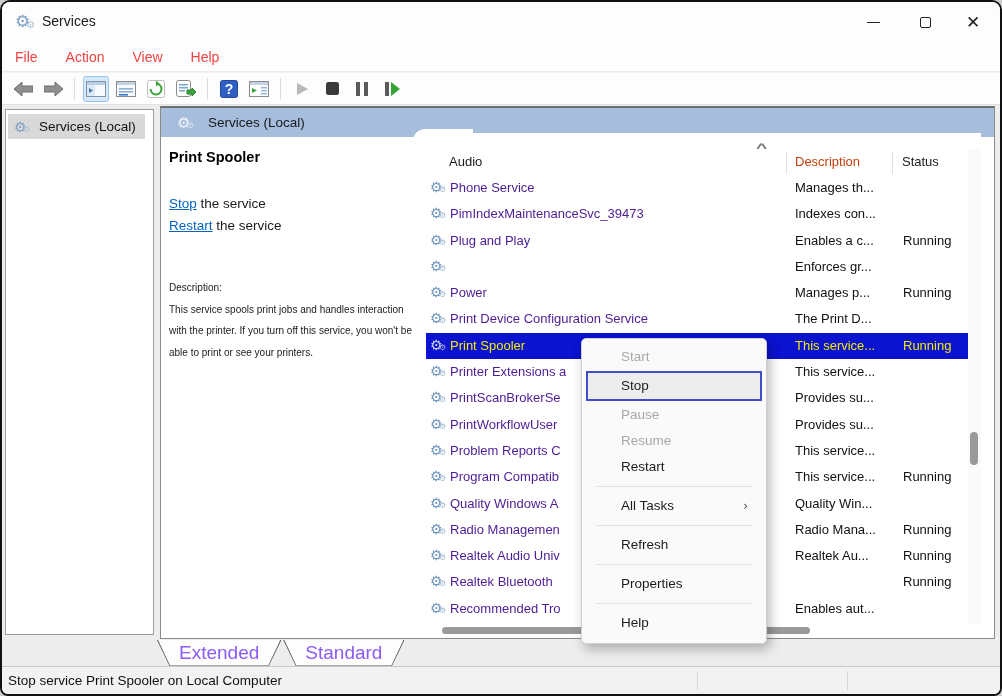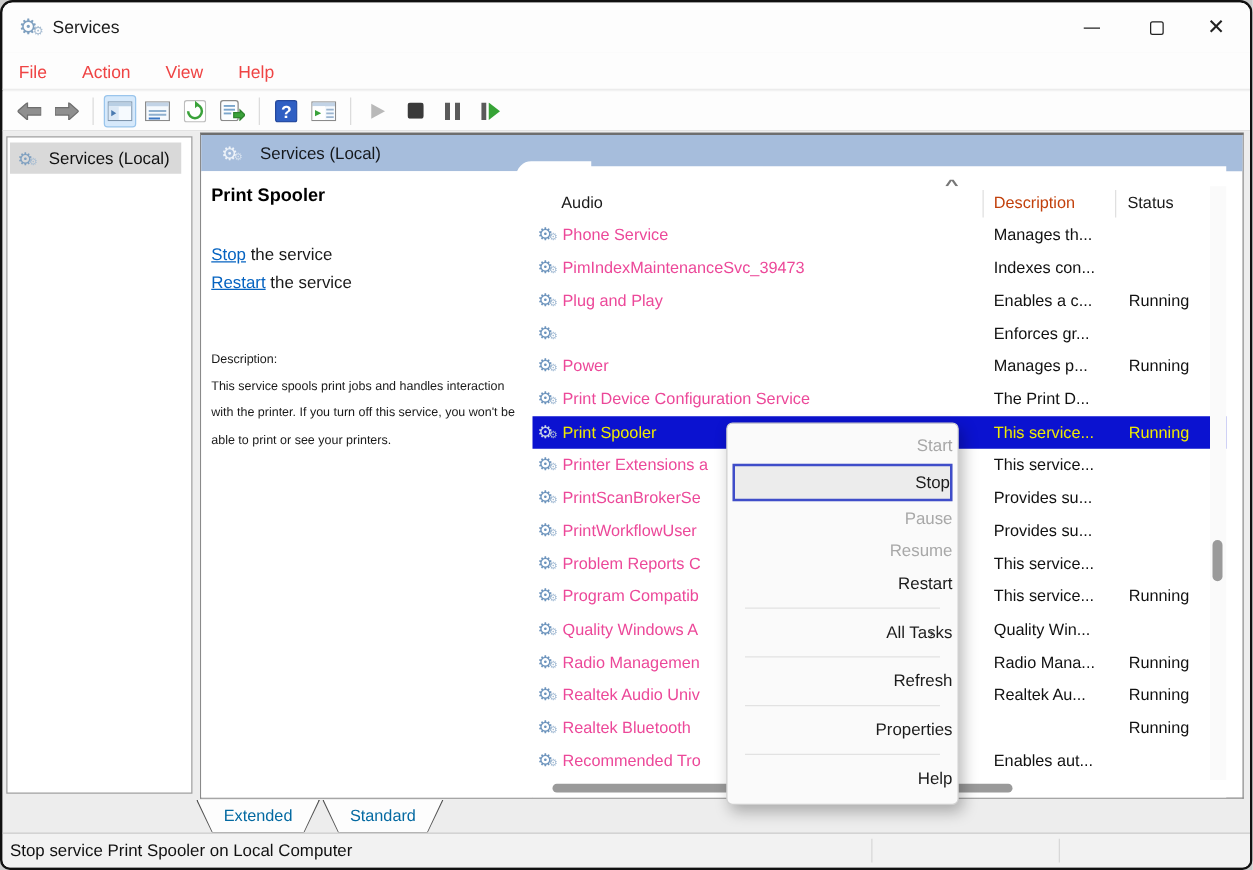--- a/index.html
+++ b/index.html
@@ -50,44 +50,44 @@
   .sort-chevron { position:absolute; left:332px; top:8px; font-size:12px; color:#777; font-weight:bold; transform:scaleX(1.6); }
   .list-header { position:absolute; left:0; top:16px; right:0; height:26px; background:#fff; }
   .col-line { position:absolute; top:3px; height:22px; width:1px; background:#e0e0e0; }
   .hd-name { position:absolute; left:23px; top:5px; font-size:13px; color:#1a1a1a; }
   .hd-desc { position:absolute; left:369px; top:5px; font-size:13px; color:#c2410c; }
   .hd-status { position:absolute; left:476px; top:5px; font-size:13px; color:#1a1a1a; }
   .list-rows { position:absolute; left:0; top:42px; right:0; }
   .svc-row { position:relative; height:26.3px; display:block; white-space:nowrap; }
   .svc-row .gear { position:absolute; left:4px; top:4px; font-size:14px; color:#6d94bd; }
   .svc-row .gear .mini { position:absolute; left:9px; top:6px; font-size:8px; color:#9fb8d2; }
-  .svc-row .c-name { position:absolute; left:24px; top:5px; font-size:13px; color:#ec4899; }
+  .svc-row .c-name { position:absolute; left:24px; top:5px; font-size:13px; color:#4c1d95; }
   .svc-row .c-desc { position:absolute; left:369px; top:5px; font-size:13px; color:#111; }
   .svc-row .c-status { position:absolute; left:477px; top:5px; font-size:13px; color:#111; }
   .svc-row.selected { background:#0b12d0; }
   .svc-row.selected .c-name, .svc-row.selected .c-desc, .svc-row.selected .c-status { color:#efea00; }
   .svc-row.selected .gear { color:#cdd6e6; } .svc-row.selected .gear .mini { color:#aebdd4; }
   
   .vscroll { position:absolute; right:0; top:16px; bottom:14px; width:13px; background:#fafafa; }
   .vthumb { position:absolute; left:2px; top:283px; width:8px; height:33px; background:#9a9a9a; border-radius:4px; }
   .hscroll { position:absolute; left:10px; right:20px; bottom:3px; height:8px; }
   .hthumb { position:absolute; left:6px; width:368px; height:7px; background:#9a9a9a; border-radius:4px; }
   
   .tabs-row { position:absolute; left:155px; top:535px; height:27px; display:flex; }
   .tab-outer { position:relative; height:27px; margin-right:2px; }
   .tab-shape { position:absolute; inset:0; background:#4f4f4f; clip-path:polygon(0 0, 100% 0, calc(100% - 13px) 100%, 13px 100%); }
   .tab-shape-in { position:absolute; left:1px; right:1px; top:0; bottom:1.5px; background:#fdfdfd; clip-path:polygon(0 0, 100% 0, calc(100% - 12px) 100%, 12px 100%); }
-  .tab-label { position:relative; z-index:2; display:block; text-align:right; font-size:13px; color:#0369a1; line-height:25px; padding:0 22px; }
+  .tab-label { position:relative; z-index:2; display:block; text-align:right; font-size:19px; color:#8b5cf6; line-height:25px; padding:0 22px; }
   
   .statusbar { position:absolute; left:0; bottom:0; right:0; height:28px; background:#f2f2f2; border-top:1px solid #c9c9c9;margin-top:15px; }
   .status-text { position:absolute; left:6px; top:6px; font-size:13.5px; color:#111; }
   .status-sep { position:absolute; top:4px; bottom:4px; width:1px; background:#d8d8d8; }
   
   .context-menu { position:absolute; left:579px; top:336px; width:186px; background:#fafafa; border:1px solid #d0d0d0; border-radius:5px; box-shadow:3px 5px 12px rgba(0,0,0,0.28); padding:5px 4px 7px 4px; z-index:50; }
-  .cm-item { position:relative; height:26px; line-height:26px; font-size:13.5px; color:#1c1c1c; padding-left:35px; border-radius:3px;text-align:right; }
+  .cm-item { position:relative; height:26px; line-height:26px; font-size:13.5px; color:#1c1c1c; padding-left:35px; border-radius:3px; }
   .cm-item.disabled { color:#a8a8a8; }
   .cm-item.focused { height:30px; line-height:26px; background:#ececec; border:2px solid #3f4dc9; border-radius:0; padding-left:33px; margin:1px 0; }
   .cm-sub-arrow { position:absolute; right:14px; top:0; font-size:12px; color:#444; font-family:"DejaVu Sans", sans-serif; }
   .cm-sep { height:1px; background:#e2e2e2; margin:6px 10px; }
   svg { display:block; }
 </style>
 </head>
 <body>
 
 <div class="window">

